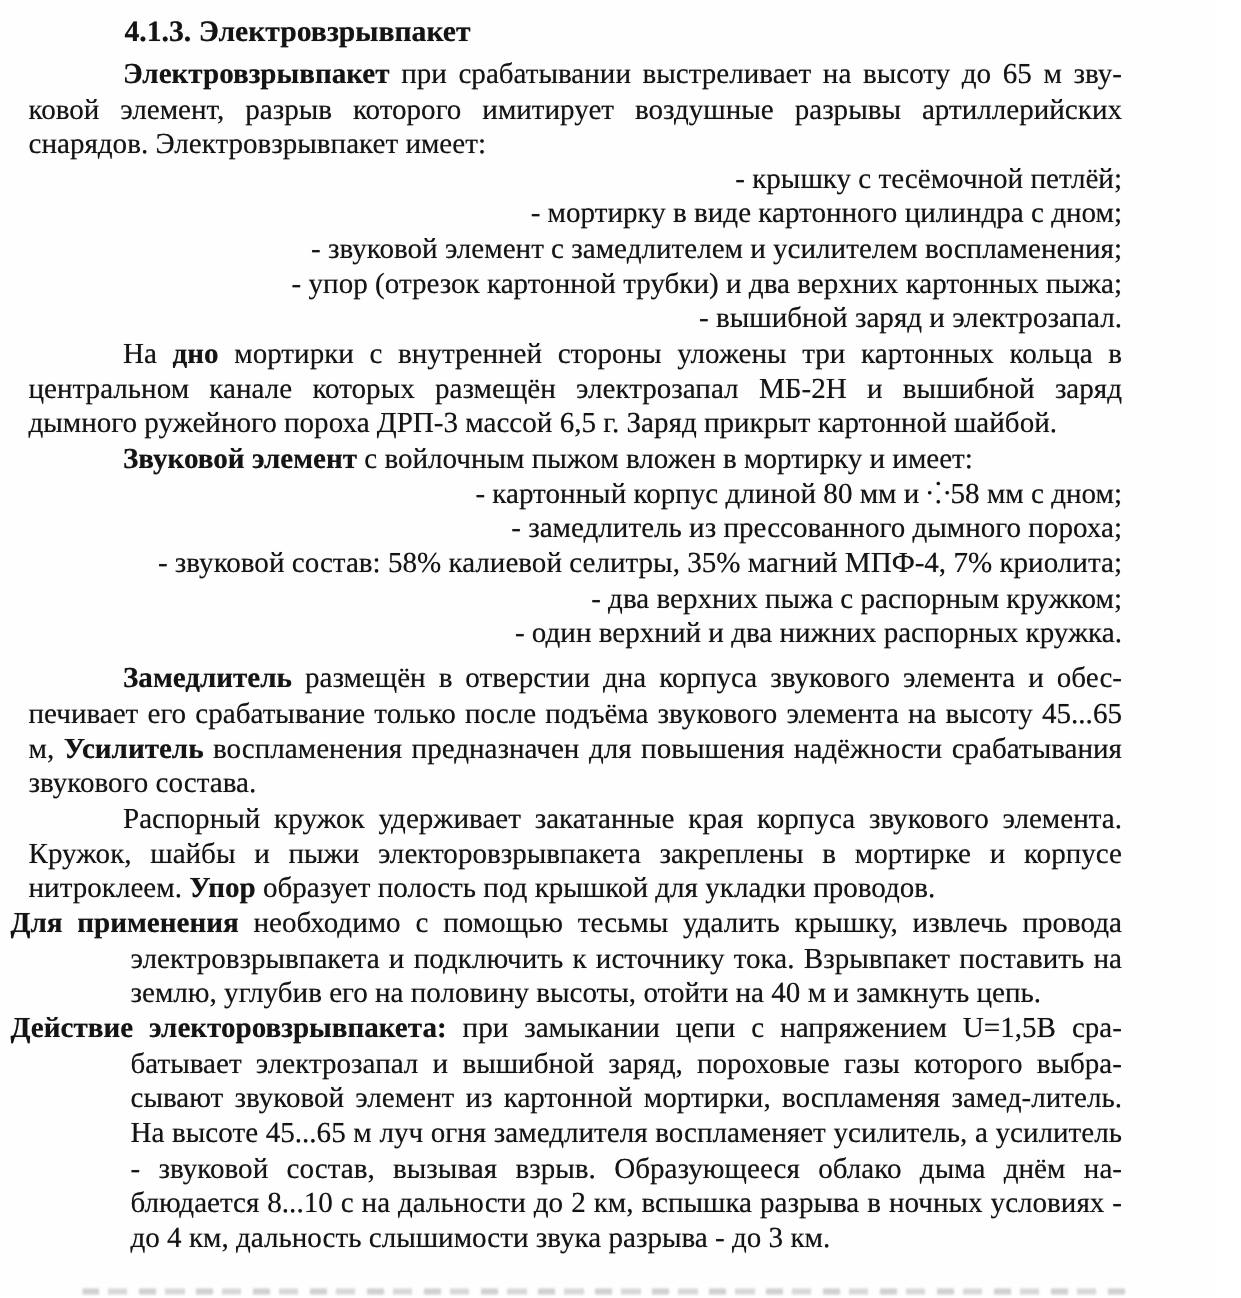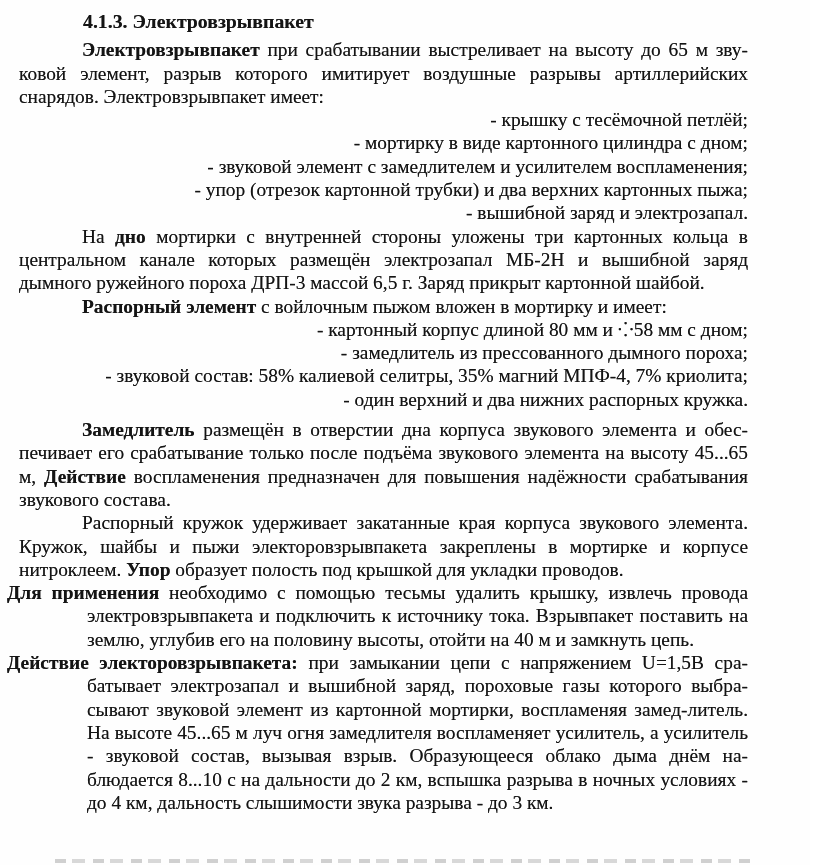--- a/index.html
+++ b/index.html
@@ -79,30 +79,31 @@
   <ul class="list">
     <li class="list-item">- крышку с тесёмочной петлёй;</li>
     <li class="list-item">- мортирку в виде картонного цилиндра с дном;</li>
     <li class="list-item">- звуковой элемент с замедлителем и усилителем воспламенения;</li>
     <li class="list-item">- упор (отрезок картонной трубки) и два верхних картонных пыжа;</li>
     <li class="list-item">- вышибной заряд и электрозапал.</li>
   </ul>
 
   <p class="para"><span>На </span><b>дно</b><span> мортирки с внутренней стороны уложены три картонных кольца в центральном канале которых размещён электрозапал МБ-2Н и вышибной заряд дымного ружейного пороха ДРП-3 массой 6,5 г. Заряд прикрыт картонной шайбой.</span></p>
 
-  <p class="para"><b>Распорный элемент</b><span> с войлочным пыжом вложен в мортирку и имеет:</span></p>
+  <p class="para"><b>Звуковой элемент</b><span> с войлочным пыжом вложен в мортирку и имеет:</span></p>
 
   <ul class="list">
     <li class="list-item">- картонный корпус длиной 80 мм и ⁘58 мм с дном;</li>
     <li class="list-item">- замедлитель из прессованного дымного пороха;</li>
     <li class="list-item">- звуковой состав: 58% калиевой селитры, 35% магний МПФ-4, 7% криолита;</li>
+    <li class="list-item">- два верхних пыжа с распорным кружком;</li>
     <li class="list-item">- один верхний и два нижних распорных кружка.</li>
   </ul>
 
-  <p class="para gap-top"><b>Замедлитель</b><span> размещён в отверстии дна корпуса звукового элемента и обес­печивает его срабатывание только после подъёма звукового элемента на высоту 45...65 м, </span><b>Действие</b><span> воспламенения предназначен для повышения надёжности срабатывания звукового состава.</span></p>
+  <p class="para gap-top"><b>Замедлитель</b><span> размещён в отверстии дна корпуса звукового элемента и обес­печивает его срабатывание только после подъёма звукового элемента на высоту 45...65 м, </span><b>Усилитель</b><span> воспламенения предназначен для повышения надёжности срабатывания звукового состава.</span></p>
 
   <p class="para"><span>Распорный кружок удерживает закатанные края корпуса звукового элемента. Кружок, шайбы и пыжи электоровзрывпакета закреплены в мортирке и корпусе нитроклеем. </span><b>Упор</b><span> образует полость под крышкой для укладки проводов.</span></p>
 
   <p class="hang"><b>Для применения</b><span> необходимо с помощью тесьмы удалить крышку, извлечь провода электровзрывпакета и подключить к источнику тока. Взрывпакет поставить на землю, углубив его на половину высоты, отойти на 40 м и замкнуть цепь.</span></p>
 
   <p class="hang"><b>Действие электоровзрывпакета:</b><span> при замыкании цепи с напряжением U=1,5В сра­батывает электрозапал и вышибной заряд, пороховые газы которого выбра­сывают звуковой элемент из картонной мортирки, воспламеняя замед-литель. На высоте 45...65 м луч огня замедлителя воспламеняет усилитель, а усили­тель - звуковой состав, вызывая взрыв. Образующееся облако дыма днём на­блюдается 8...10 с на дальности до 2 км, вспышка разрыва в ночных услови­ях - до 4 км, дальность слышимости звука разрыва - до 3 км.</span></p>
 
   <div class="cutoff-line"></div>
 </div>
 

